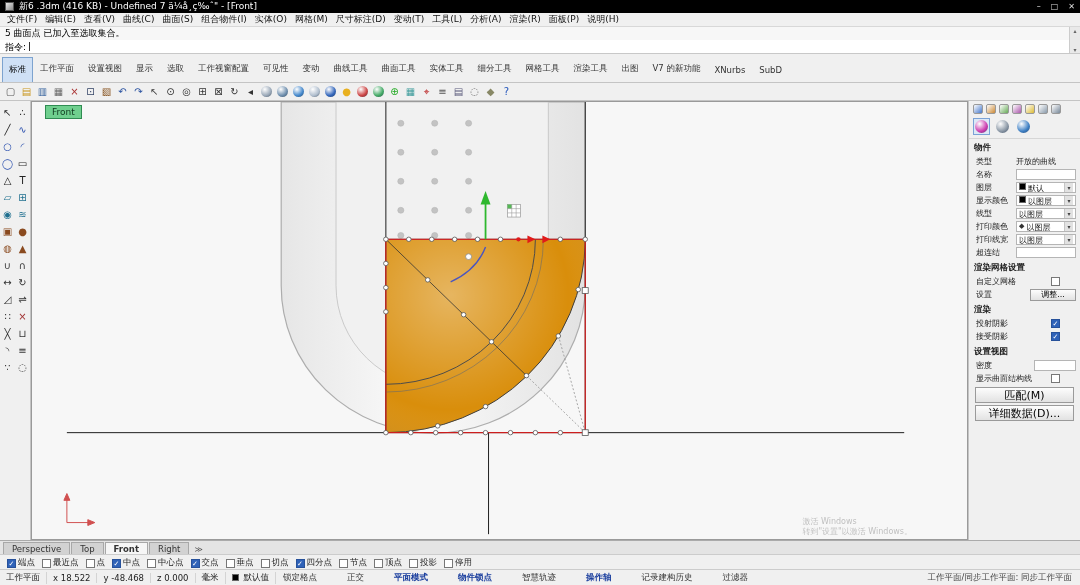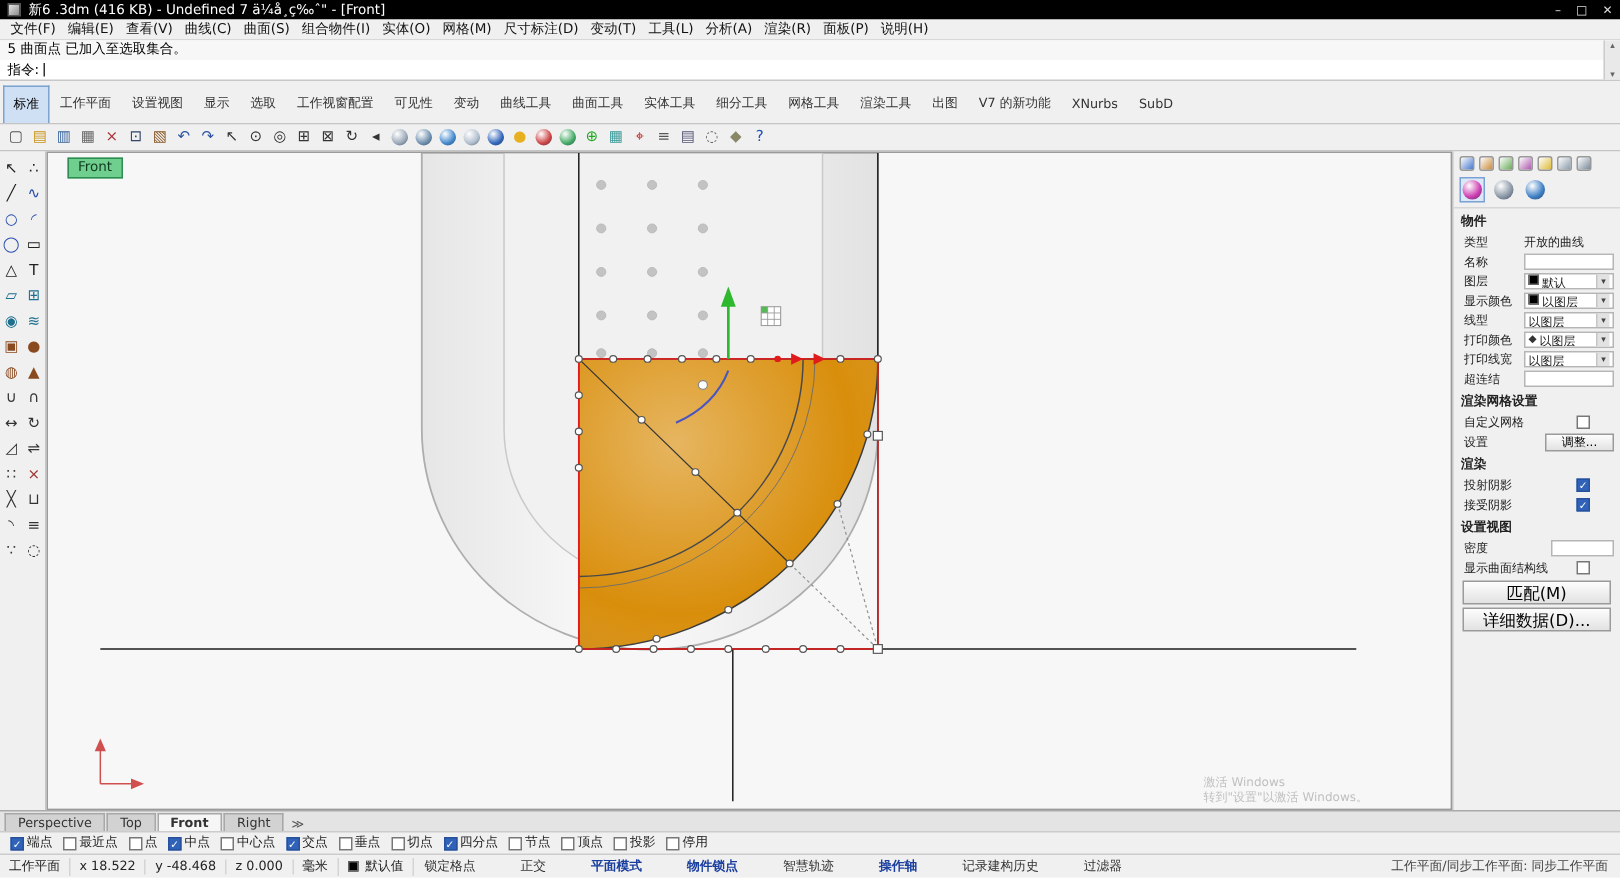--- a/index.html
+++ b/index.html
@@ -86,21 +86,21 @@
     background:linear-gradient(#fdfdfd,#e2e2e2); font-family:inherit; }
 
   
   .vtabs { flex:0 0 14px; display:flex; align-items:flex-end; background:#e4e4e4; border-top:1px solid #aaa;
     padding-left:3px; gap:1px; font-size:8.5px; color:#333; }
   .vtab { padding:0 8px; height:12px; line-height:12px; background:#d2d2d2; border:1px solid #a8a8a8; border-bottom:none; }
   .vtab.active { background:#f6f6f6; font-weight:bold; }
   .vtab-overflow { padding:0 4px; font-size:8px; color:#555; }
 
   
-  .osnap-bar { flex:0 0 15px; display:flex; align-items:center; gap:7px; padding:0 7px; font-size:8.5px;
+  .osnap-bar { flex:0 0 15px; display:flex; align-items:flex-end; gap:7px; padding:0 7px; font-size:8.5px;
     background:#f0f0f0; border-top:1px solid #ccc; color:#222; }
   .osnap-item { display:flex; align-items:center; gap:2px; }
 
   
   .statusbar { flex:0 0 16px; display:flex; align-items:center; font-size:8.5px; background:#f0f0f0;
     border-top:1px solid #ccc; color:#222; }
   .scell { padding:0 6px; border-right:1px solid #d4d4d4; white-space:nowrap; display:flex; align-items:center; gap:3px;}
   .pane { padding:0 7px; white-space:nowrap; color:#333; }
   .pane.active { font-weight:bold; color:#1a3e9e; }
   .status-right { margin-left:auto; padding:0 8px; color:#444; white-space:nowrap; }

